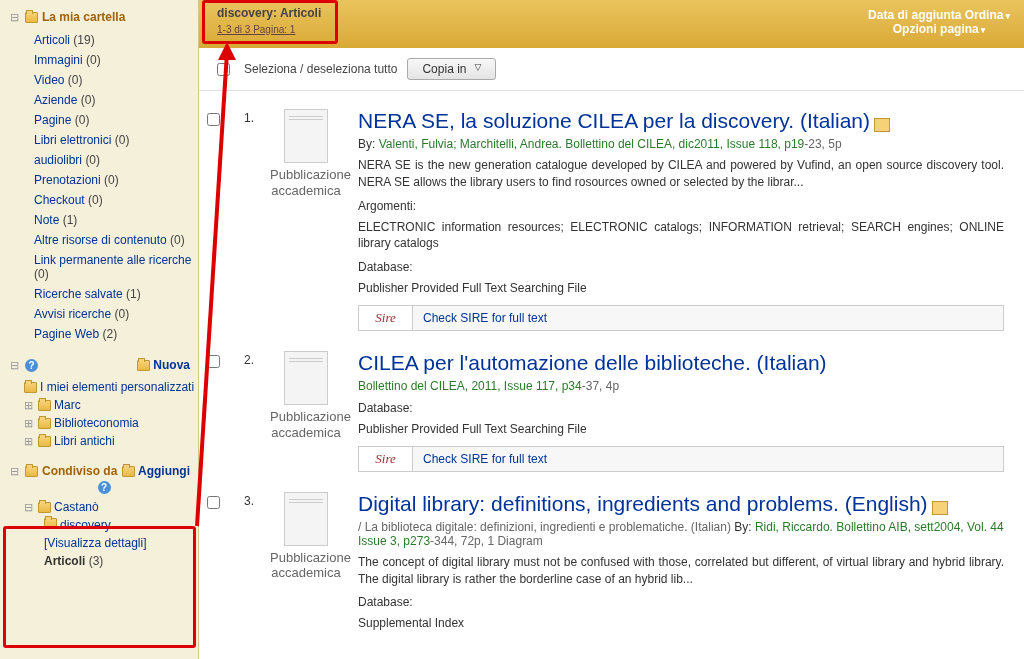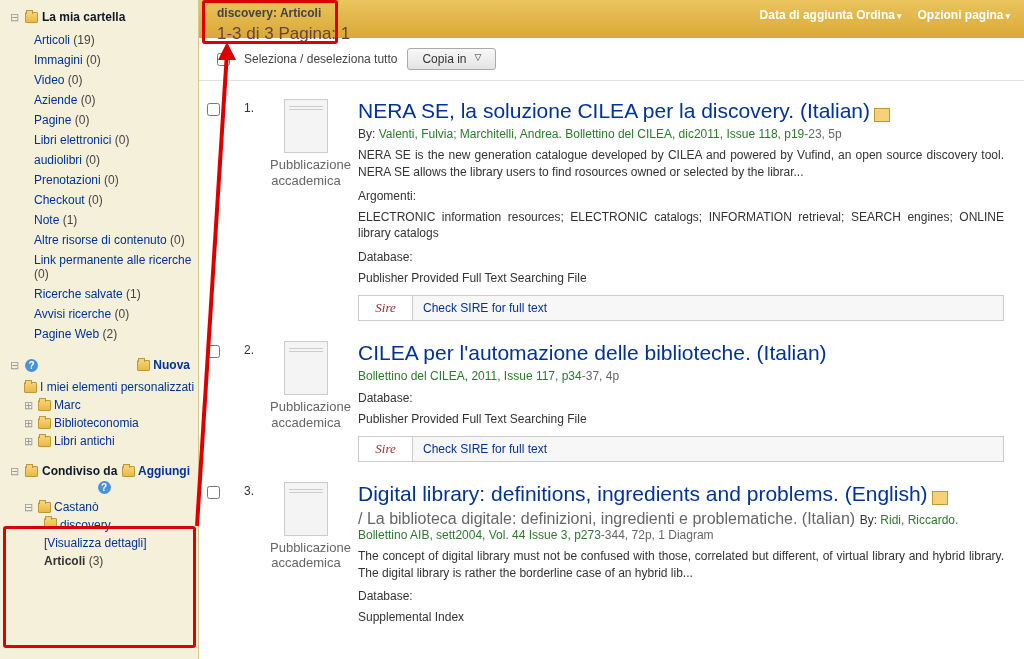--- a/index.html
+++ b/index.html
@@ -1,40 +1,40 @@
 <!DOCTYPE html>
 <html><head>
 <meta charset="utf-8">
 <style>
 * { box-sizing: border-box; margin: 0; padding: 0; }
 body { font-family: Arial, Helvetica, sans-serif; font-size: 12px; background: #fff; width: 1024px; height: 659px; overflow: hidden; }
 .container { display: flex; height: 100%; }
 .sidebar { width: 199px; background: #f5f0d9; border-right: 1px solid #d4c98a; padding: 10px 0 10px 10px; overflow-y: auto; }
 .folder-header { display: flex; align-items: center; gap: 4px; margin-bottom: 6px; }
 .folder-header .toggle { color: #999; cursor: pointer; font-size: 11px; width: 11px; }
-.folder-header .label { color: #0f172a; font-weight: bold; cursor: pointer; }
+.folder-header .label { color: #a16207; font-weight: bold; cursor: pointer; }
 .folder-header .aggiungi-label { color: #003399; font-weight: bold; margin-left: auto; margin-right: 8px; cursor: pointer; }
 .folder-icon { display: inline-block; width: 13px; height: 11px; background: linear-gradient(#f7d178, #e8b945); border: 1px solid #c09830; border-radius: 1px; position: relative; }
 .folder-icon::before { content: ""; position: absolute; top: -3px; left: 0; width: 5px; height: 3px; background: #f7d178; border: 1px solid #c09830; border-bottom: none; }
 .help-icon { display:inline-block; width:13px; height:13px; border-radius:50%; background:#4a90d9; color:#fff; text-align:center; line-height:13px; font-size:10px; font-weight:bold; }
 .sidebar-list { list-style: none; padding-left: 24px; margin-bottom: 14px; }
 .sidebar-list li { padding: 3px 0; }
 .sidebar-list a { color: #003399; text-decoration: none; cursor: pointer; }
 .count { color: #444; }
 .subtree { padding-left: 14px; }
 .subtree .row { display:flex; align-items:center; gap:3px; padding:2px 0; }
 .subtree .row .toggle { color:#999; font-size:11px; width:11px; cursor:pointer; }
 .subtree .row a { color:#003399; text-decoration:none; cursor:pointer; }
 .highlight-box { border: 3px solid #d00; border-radius: 3px; position: absolute; pointer-events: none; }
 .main { flex: 1; display: flex; flex-direction: column; }
-.topbar { background: linear-gradient(#eac45e, #d9a936); height: 38px; padding: 6px 14px 0 18px; display: flex; justify-content: space-between; }
+.topbar { background: linear-gradient(#eac45e, #d9a936); height: 48px; padding: 6px 14px 0 18px; display: flex; justify-content: space-between; }
 .topbar .left { }
 .topbar .breadcrumb { color: #444; font-size: 12px; font-weight: bold; }
-.topbar .pageinfo { color: #644; font-size: 17px; margin-top: 4px; }
-.topbar .right { display: flex; align-items: flex-start; gap: 16px; padding-top: 2px; }
+.topbar .pageinfo { color: #644; font-size: 10px; margin-top: 4px; text-decoration: underline; }
+.topbar .right { display: flex; align-items: center; padding-top: 2px; flex-direction: column; }
 .topbar .right span { color: #fff; font-weight: bold; font-size: 12px; cursor: pointer; }
 .topbar .right .chev { font-size: 9px; margin-left: 2px; }
 .toolbar-row { padding: 10px 18px; display:flex; align-items:center; gap:10px; border-bottom:1px solid #e0e0e0; }
 .toolbar-row input[type=checkbox] { margin-right:4px; }
 .toolbar-row .sel-label { color:#444; }
 .copy-btn { background: linear-gradient(#f8f8f8,#e4e4e4); border:1px solid #aaa; border-radius:3px; padding:3px 14px; cursor:pointer; font-size:12px; color:#333; display:inline-flex; align-items:flex-start; gap:8px; }
 .copy-btn .tri { font-size:9px; }
 .results { flex:1; overflow-y:auto; padding: 8px 20px 20px 8px; }
 .result { display:flex; gap:16px; margin-bottom:10px; padding-top:10px; }
 .result .cb { padding-top:4px; }
@@ -53,21 +53,21 @@
 .abstract { color:#333; margin-top:6px; line-height:1.4; text-align:justify; }
 .subhead { color:#333; margin-top:8px; }
 .sire-row { margin-top:8px; border:1px solid #ccc; background:#f7f7f7; display:flex; align-items:center; height:26px; }
 .sire-logo { width:54px; height:100%; border-right:1px solid #ccc; background:#fff; display:flex; align-items:center; justify-content:center; font-family: cursive; font-style:italic; color:#a03030; font-size:13px; }
 .sire-link { padding-left:10px; color:#003399; text-decoration:none; cursor:pointer; font-size:12px; }
 .subtree2 { padding-left:20px; }
 .subtree2 .row2 { padding:2px 0; color:#003399; }
 .subtree2 .row2 a { color:#003399; text-decoration:none; cursor:pointer; }
 .subtree2 .bold { font-weight:bold; color:#333; }
 .arrow-svg { position:absolute; pointer-events:none; }
-.alt-title { color:#666; font-size:16px; }
+.alt-title { color:#666; font-size:12px; }
 </style>
 </head>
 <body>
 
 <div class="container">
 
   <div class="sidebar">
     <div class="folder-header">
       <span class="toggle">⊟</span>
       <span class="folder-icon"></span>

